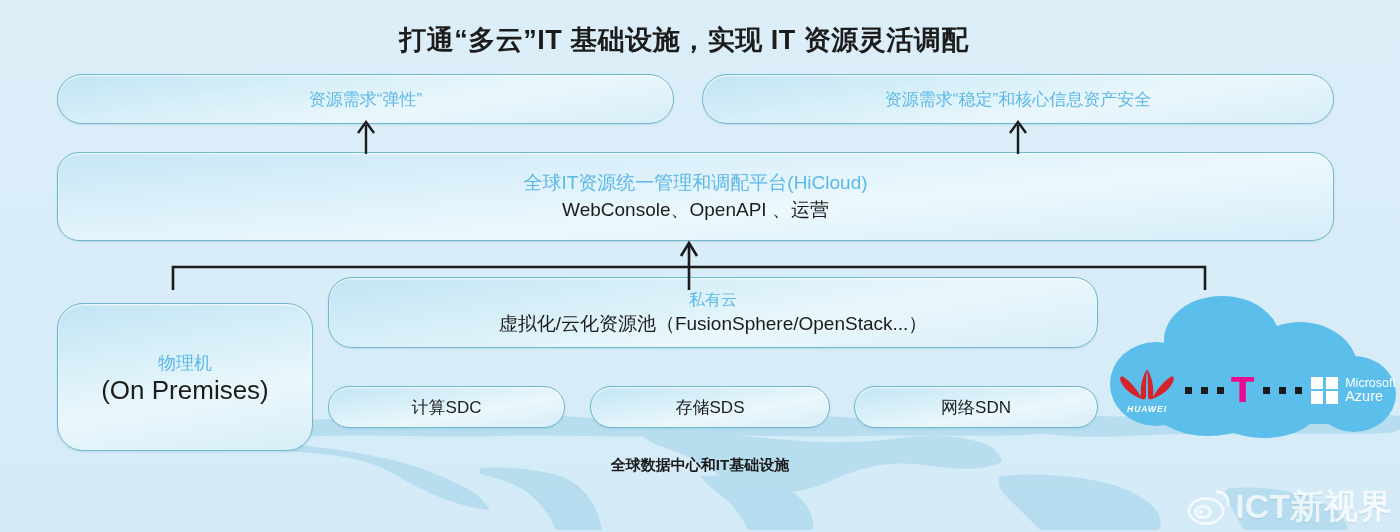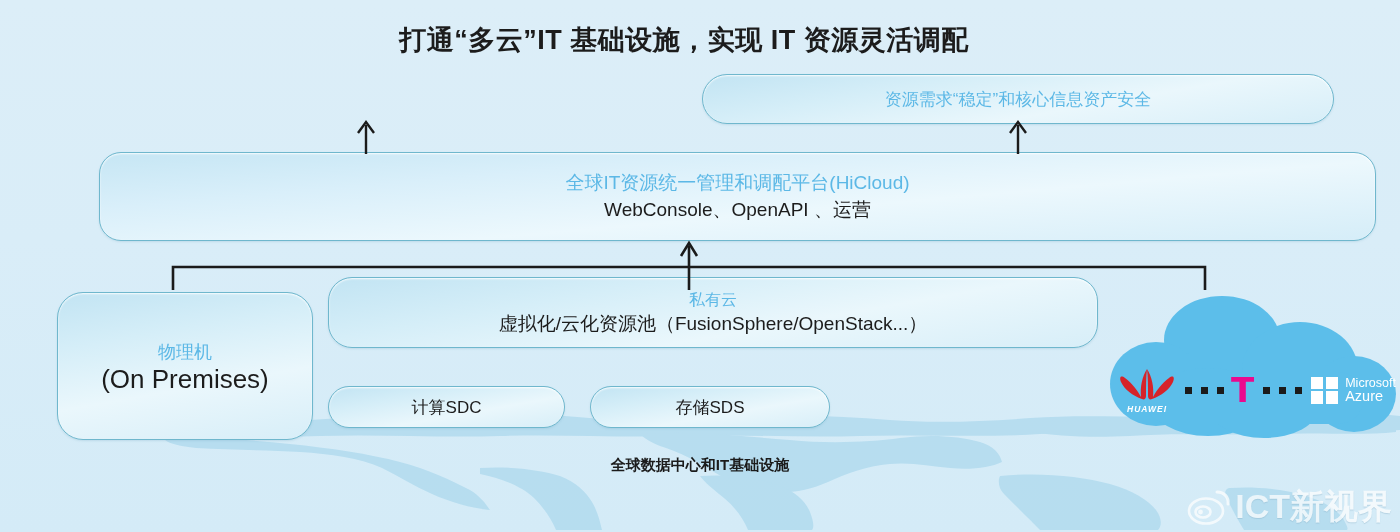--- a/index.html
+++ b/index.html
@@ -30,25 +30,25 @@
     display:flex;flex-direction:column;align-items:center;justify-content:center;
   }
   .cap .zh{color:#5cb8e6;}
   .cap .en{color:#1c1c1c;}
 
   #box-elastic{left:57px;top:74px;width:617px;height:50px;border-radius:25px;}
   #box-stable {left:702px;top:74px;width:632px;height:50px;border-radius:25px;}
   #box-elastic .zh,#box-stable .zh{font-size:17px;}
 
   #box-platform{left:57px;top:152px;width:1277px;height:89px;border-radius:22px;
-    background:linear-gradient(175deg,#c6e6f4 0%,#d9effa 28%,#ecf8fd 60%,#d5edf8 100%);margin-left:42px;}
+    background:linear-gradient(175deg,#c6e6f4 0%,#d9effa 28%,#ecf8fd 60%,#d5edf8 100%);}
   #box-platform .zh{font-size:19px;line-height:26px;}
   #box-platform .en{font-size:19px;line-height:28px;}
 
-  #box-onprem{left:57px;top:292px;width:256px;height:148px;border-radius:26px;}
+  #box-onprem{left:57px;top:303px;width:256px;height:148px;border-radius:26px;}
   #box-onprem .zh{font-size:18px;line-height:26px;}
   #box-onprem .en{font-size:26px;line-height:28px;text-align:right;}
 
   #box-private{left:328px;top:277px;width:770px;height:71px;border-radius:24px;}
   #box-private .zh{font-size:16px;line-height:22px;}
   #box-private .en{font-size:19px;line-height:26px;}
 
   .sdx{height:42px;border-radius:21px;top:386px;}
   .sdx .en{font-size:17px;}
   #box-sdc{left:328px;width:237px;}
@@ -128,20 +128,23 @@
                C1162,108 1162,116 1158,120 L1040,120 C1030,110 1016,96 1004,84
                C998,78 998,70 1000,66 Z"></path>
       <path d="M1230,78 C1260,76 1290,80 1312,88 C1330,94 1342,104 1346,114
                C1348,118 1348,120 1346,120 L1244,120 C1238,110 1230,96 1226,86
                C1224,82 1226,78 1230,78 Z"></path>
     </g>
   </svg>
 
   <div class="title">打通“多云”IT 基础设施，实现 IT 资源灵活调配</div>
 
+  <div class="cap" id="box-elastic">
+    <span class="zh">资源需求“弹性”</span>
+  </div>
   <div class="cap" id="box-stable">
     <span class="zh">资源需求“稳定”和核心信息资产安全</span>
   </div>
 
   <div class="cap" id="box-platform">
     <span class="zh">全球IT资源统一管理和调配平台(HiCloud)</span>
     <span class="en">WebConsole、OpenAPI 、运营</span>
   </div>
 
   <div class="cap" id="box-onprem">
@@ -152,20 +155,23 @@
   <div class="cap" id="box-private">
     <span class="zh">私有云</span>
     <span class="en">虚拟化/云化资源池（FusionSphere/OpenStack...）</span>
   </div>
 
   <div class="cap sdx" id="box-sdc">
     <span class="en">计算SDC</span>
   </div>
   <div class="cap sdx" id="box-sds">
     <span class="en">存储SDS</span>
+  </div>
+  <div class="cap sdx" id="box-sdn">
+    <span class="en">网络SDN</span>
   </div>
 
   <svg class="lines" viewBox="0 0 1400 532">
 
     <g stroke="#1b1b1b" stroke-width="2.4" fill="none">
       <path d="M366,154 L366,125"></path>
       <path d="M358,133 L366,122 L374,133" stroke-linejoin="miter"></path>
     </g>
 
     <g stroke="#1b1b1b" stroke-width="2.4" fill="none">

